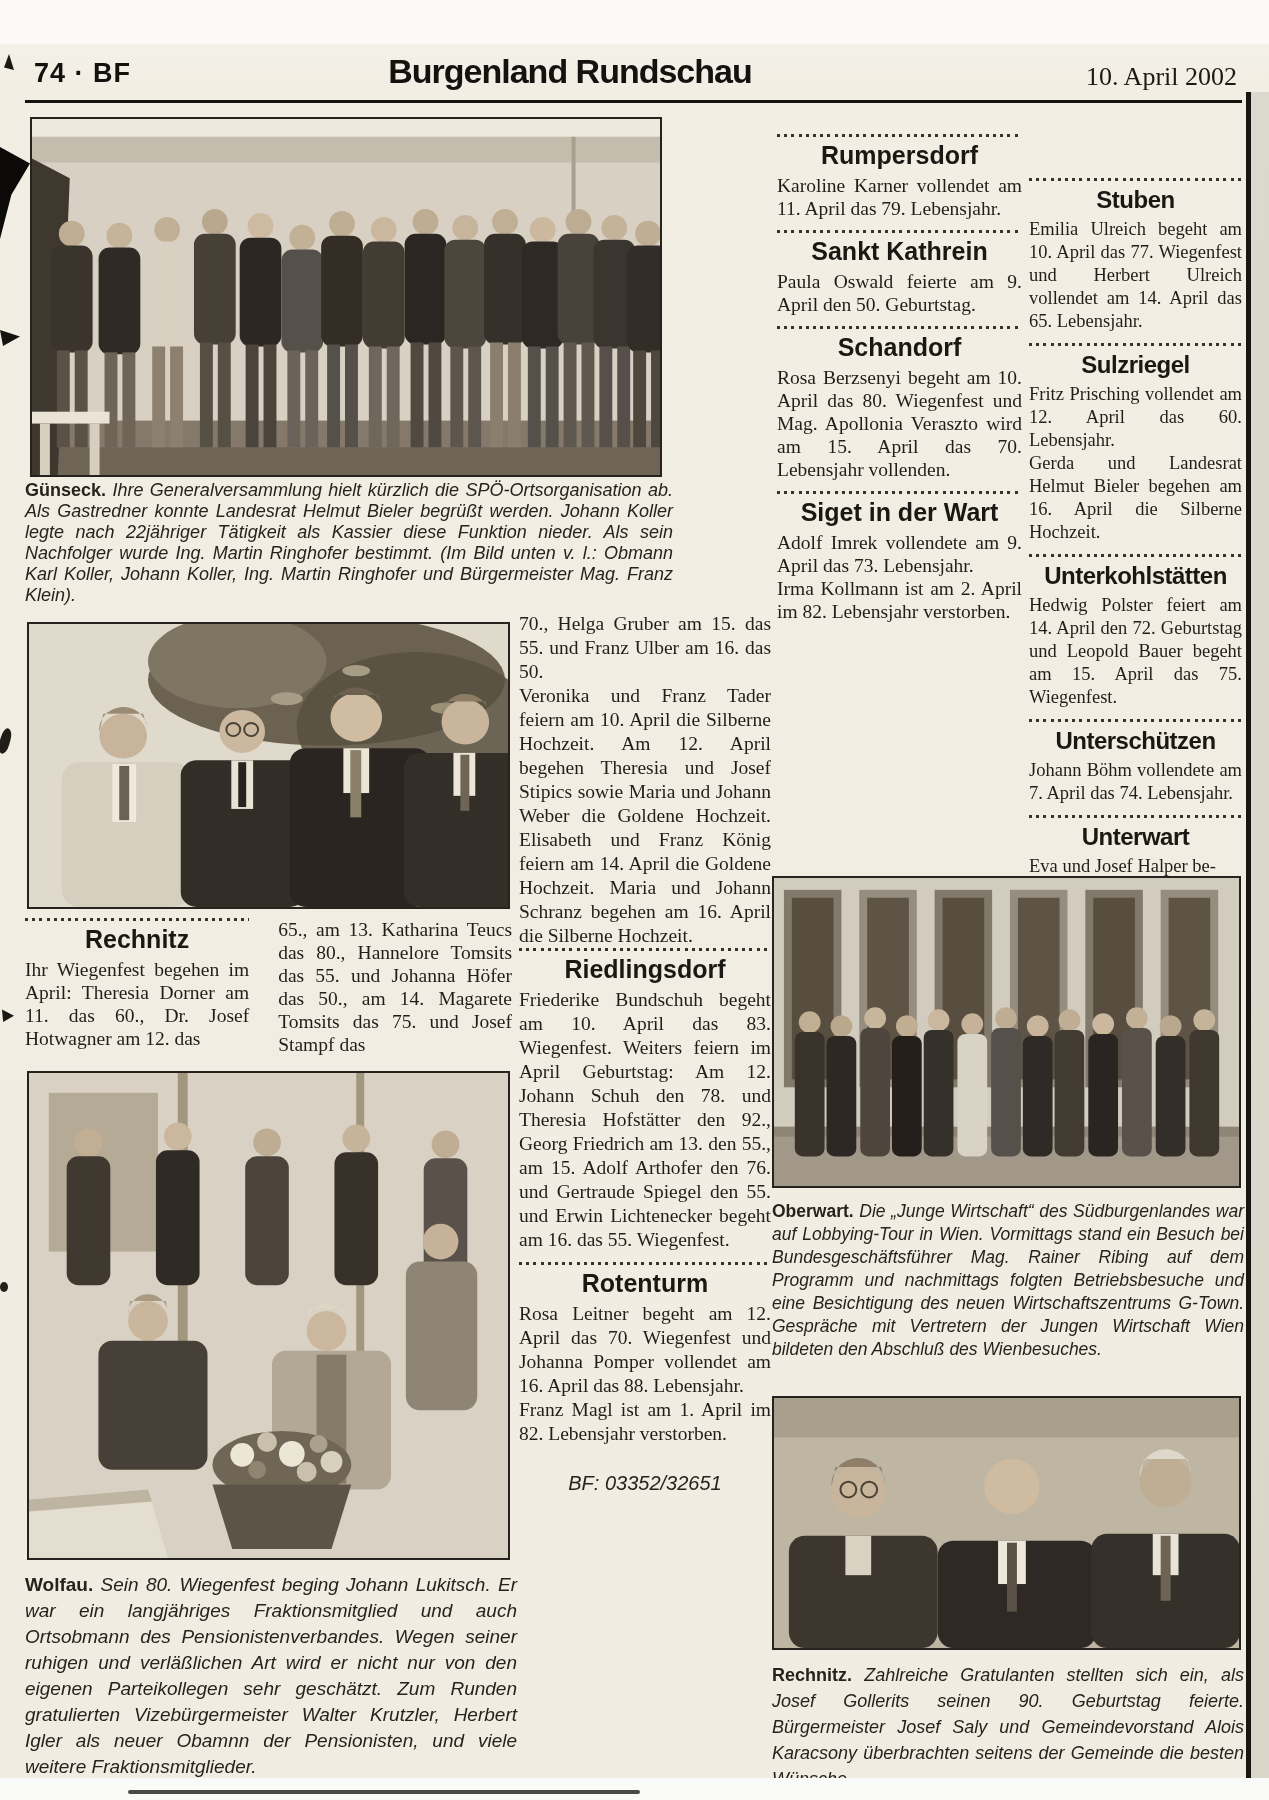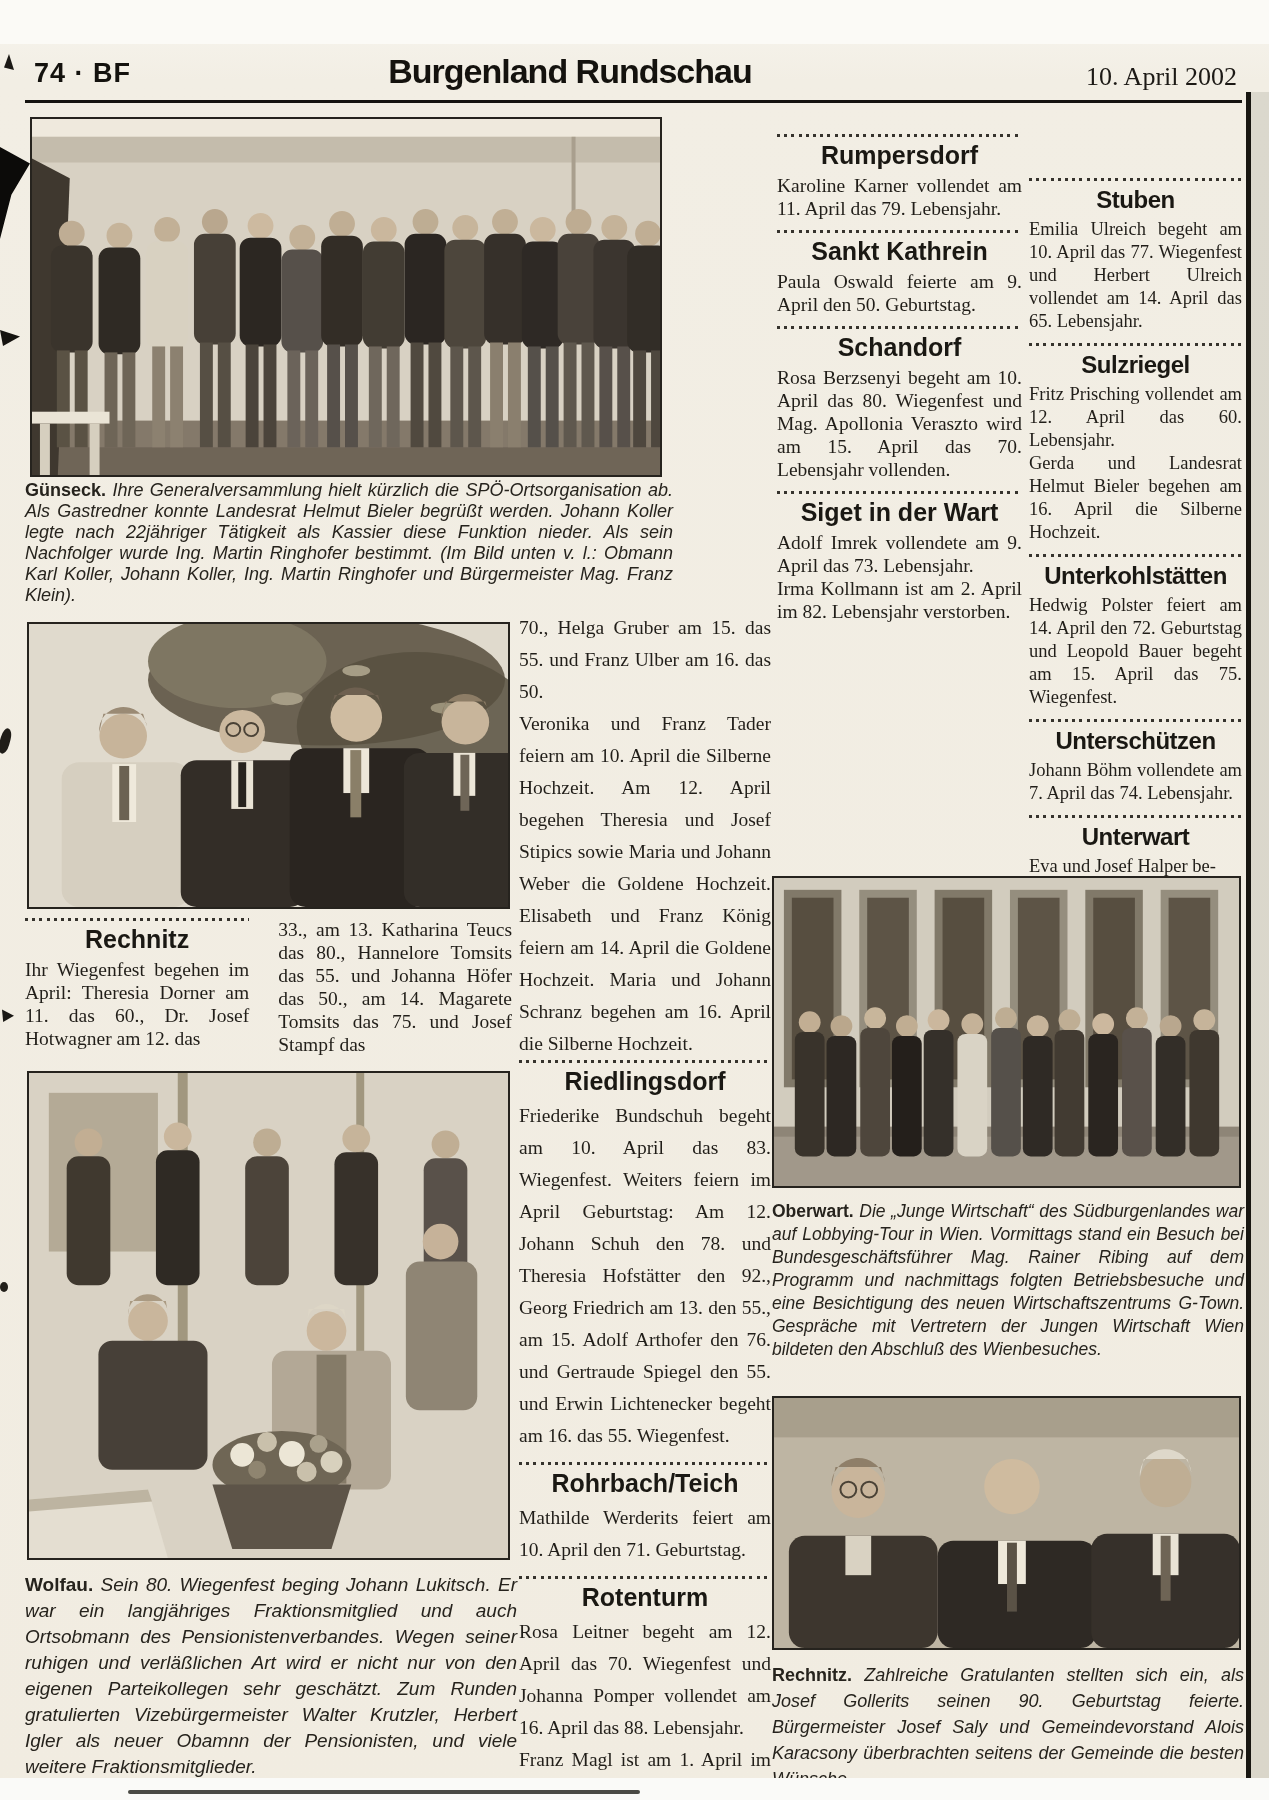--- a/index.html
+++ b/index.html
@@ -24,21 +24,21 @@
     color:#26231d;margin:0;}
   .cap-lead{font-weight:bold;font-style:normal;}
   .cap-rest{font-style:italic;}
   .cap-a{font-size:18px;line-height:21px;}
   .cap-b{font-size:19px;line-height:26px;}
   .cap-c{font-size:17.5px;line-height:23px;}
   .cap-d{font-size:18px;line-height:26px;}
   
   .col{position:absolute;}
   .body-text{font-family:"Liberation Serif",serif;text-align:justify;margin:0;color:#211e19;}
-  .mid .body-text{font-size:19.5px;line-height:32px;}
+  .mid .body-text{font-size:19.5px;line-height:24px;}
   .rc1 .body-text{font-size:19.5px;line-height:23px;}
   .rc2 .body-text{font-size:18.5px;line-height:23px;}
   .rech .body-text{font-size:19.5px;line-height:23px;}
   .sec{margin-bottom:10px;}
   .dotrule{height:3px;margin:0 0 4px 0;
     background-image:repeating-linear-gradient(90deg,#36332d 0 3px,transparent 3px 7.2px);}
   .town{font-family:"Liberation Sans",sans-serif;font-weight:bold;font-size:25px;
     line-height:29px;text-align:center;margin:0 0 4px 0;color:#1a1813;white-space:nowrap;}
   .rc2 .town{font-size:24px;letter-spacing:-0.5px;}
   .cont{margin-bottom:0;}
@@ -197,40 +197,35 @@
   <div class="col mid" style="left:519px;top:612px;width:252px;">
     <p class="body-text cont">70., Helga Gruber am 15. das 55. und Franz Ulber am 16. das 50.</p>
     <p class="body-text cont" style="">Veronika und Franz Tader feiern am 10. April die Silberne Hochzeit. Am 12. April begehen Theresia und Josef Stipics sowie Maria und Johann Weber die Goldene Hochzeit. Elisabeth und Franz König feiern am 14. April die Goldene Hochzeit. Maria und Johann Schranz begehen am 16. April die Silberne Hochzeit.</p>
     <div class="sec">
       <div class="dotrule"></div>
       <h3 class="town">Riedlingsdorf</h3>
       <p class="body-text">Friederike Bundschuh begeht am 10. April das 83. Wiegenfest. Weiters feiern im April Geburtstag: Am 12. Johann Schuh den 78. und Theresia Hofstätter den 92., Georg Friedrich am 13. den 55., am 15. Adolf Arthofer den 76. und Gertraude Spiegel den 55. und Erwin Lichtenecker begeht am 16. das 55. Wiegenfest.</p>
     </div>
     <div class="sec">
       <div class="dotrule"></div>
-      <h3 class="town">Rohrbach/Teich</h3>
-      <p class="body-text">Mathilde Werderits feiert am 10. April den 71. Geburtstag.</p>
-    </div>
-    <div class="sec">
-      <div class="dotrule"></div>
       <h3 class="town">Rotenturm</h3>
       <p class="body-text">Rosa Leitner begeht am 12. April das 70. Wiegenfest und Johanna Pomper vollendet am 16. April das 88. Lebensjahr.</p>
       <p class="body-text">Franz Magl ist am 1. April im 82. Lebensjahr verstorben.</p>
     </div>
     <p class="bf-note">BF: 03352/32651</p>
   </div>
 
   <div class="col rech" style="left:25px;top:918px;width:487px;">
     <div class="c1">
       <div class="dotrule"></div>
       <h3 class="town">Rechnitz</h3>
       <p class="body-text">Ihr Wiegenfest begehen im April: Theresia Dorner am 11. das 60., Dr. Josef Hotwagner am 12. das</p>
     </div>
     <div class="c2">
-      <p class="body-text">33., am 13. Katharina Teucs das 80., Hannelore Tomsits das 55. und Johanna Höfer das 50., am 14. Magarete Tomsits das 75. und Josef Stampf das</p>
+      <p class="body-text">65., am 13. Katharina Teucs das 80., Hannelore Tomsits das 55. und Johanna Höfer das 50., am 14. Magarete Tomsits das 75. und Josef Stampf das</p>
     </div>
   </div>
 
   <figure class="photo" style="left:27px;top:1071px;width:483px;height:489px;margin:0;" aria-label="photo-birthday-johann-lukitsch">
     <svg viewBox="0 0 483 489" preserveAspectRatio="none">
       <rect width="483" height="489" fill="#d9d2c4"></rect>
       <rect x="20" y="20" width="110" height="160" fill="#b4aa96"></rect>
       <rect x="150" y="0" width="10" height="300" fill="#a1977f"></rect>
       <rect x="330" y="0" width="8" height="300" fill="#a1977f"></rect>
       <g>

